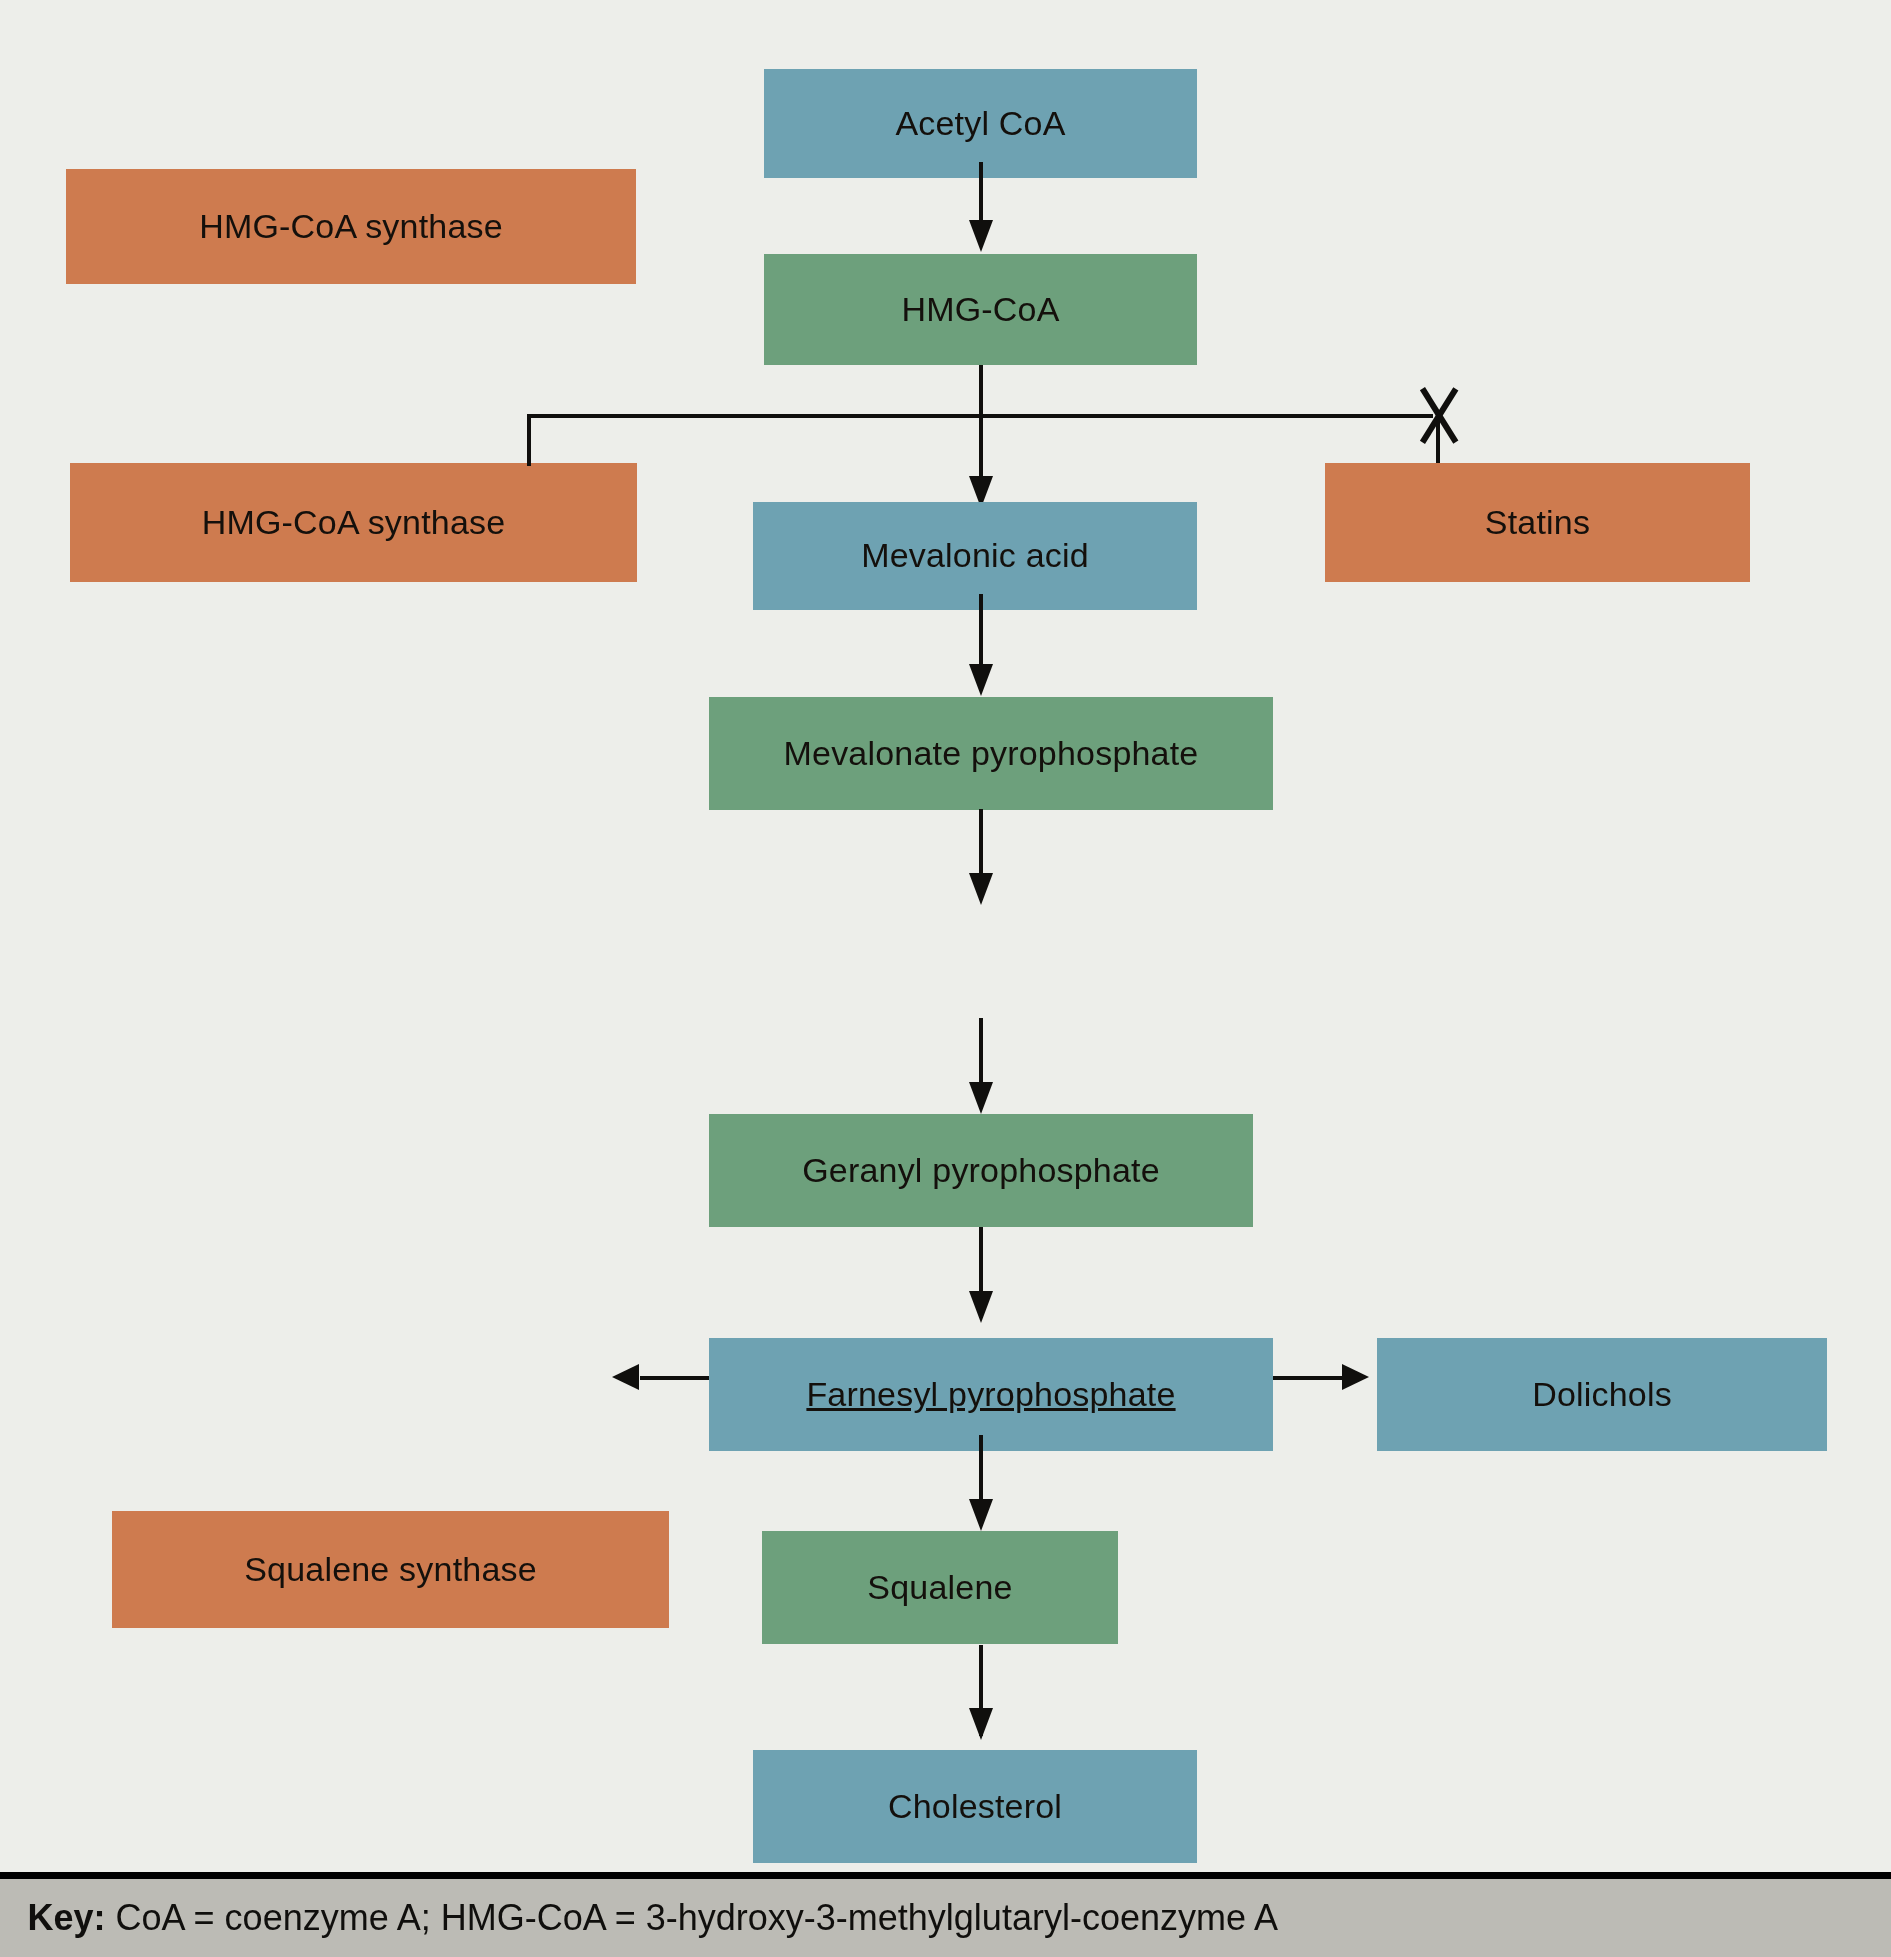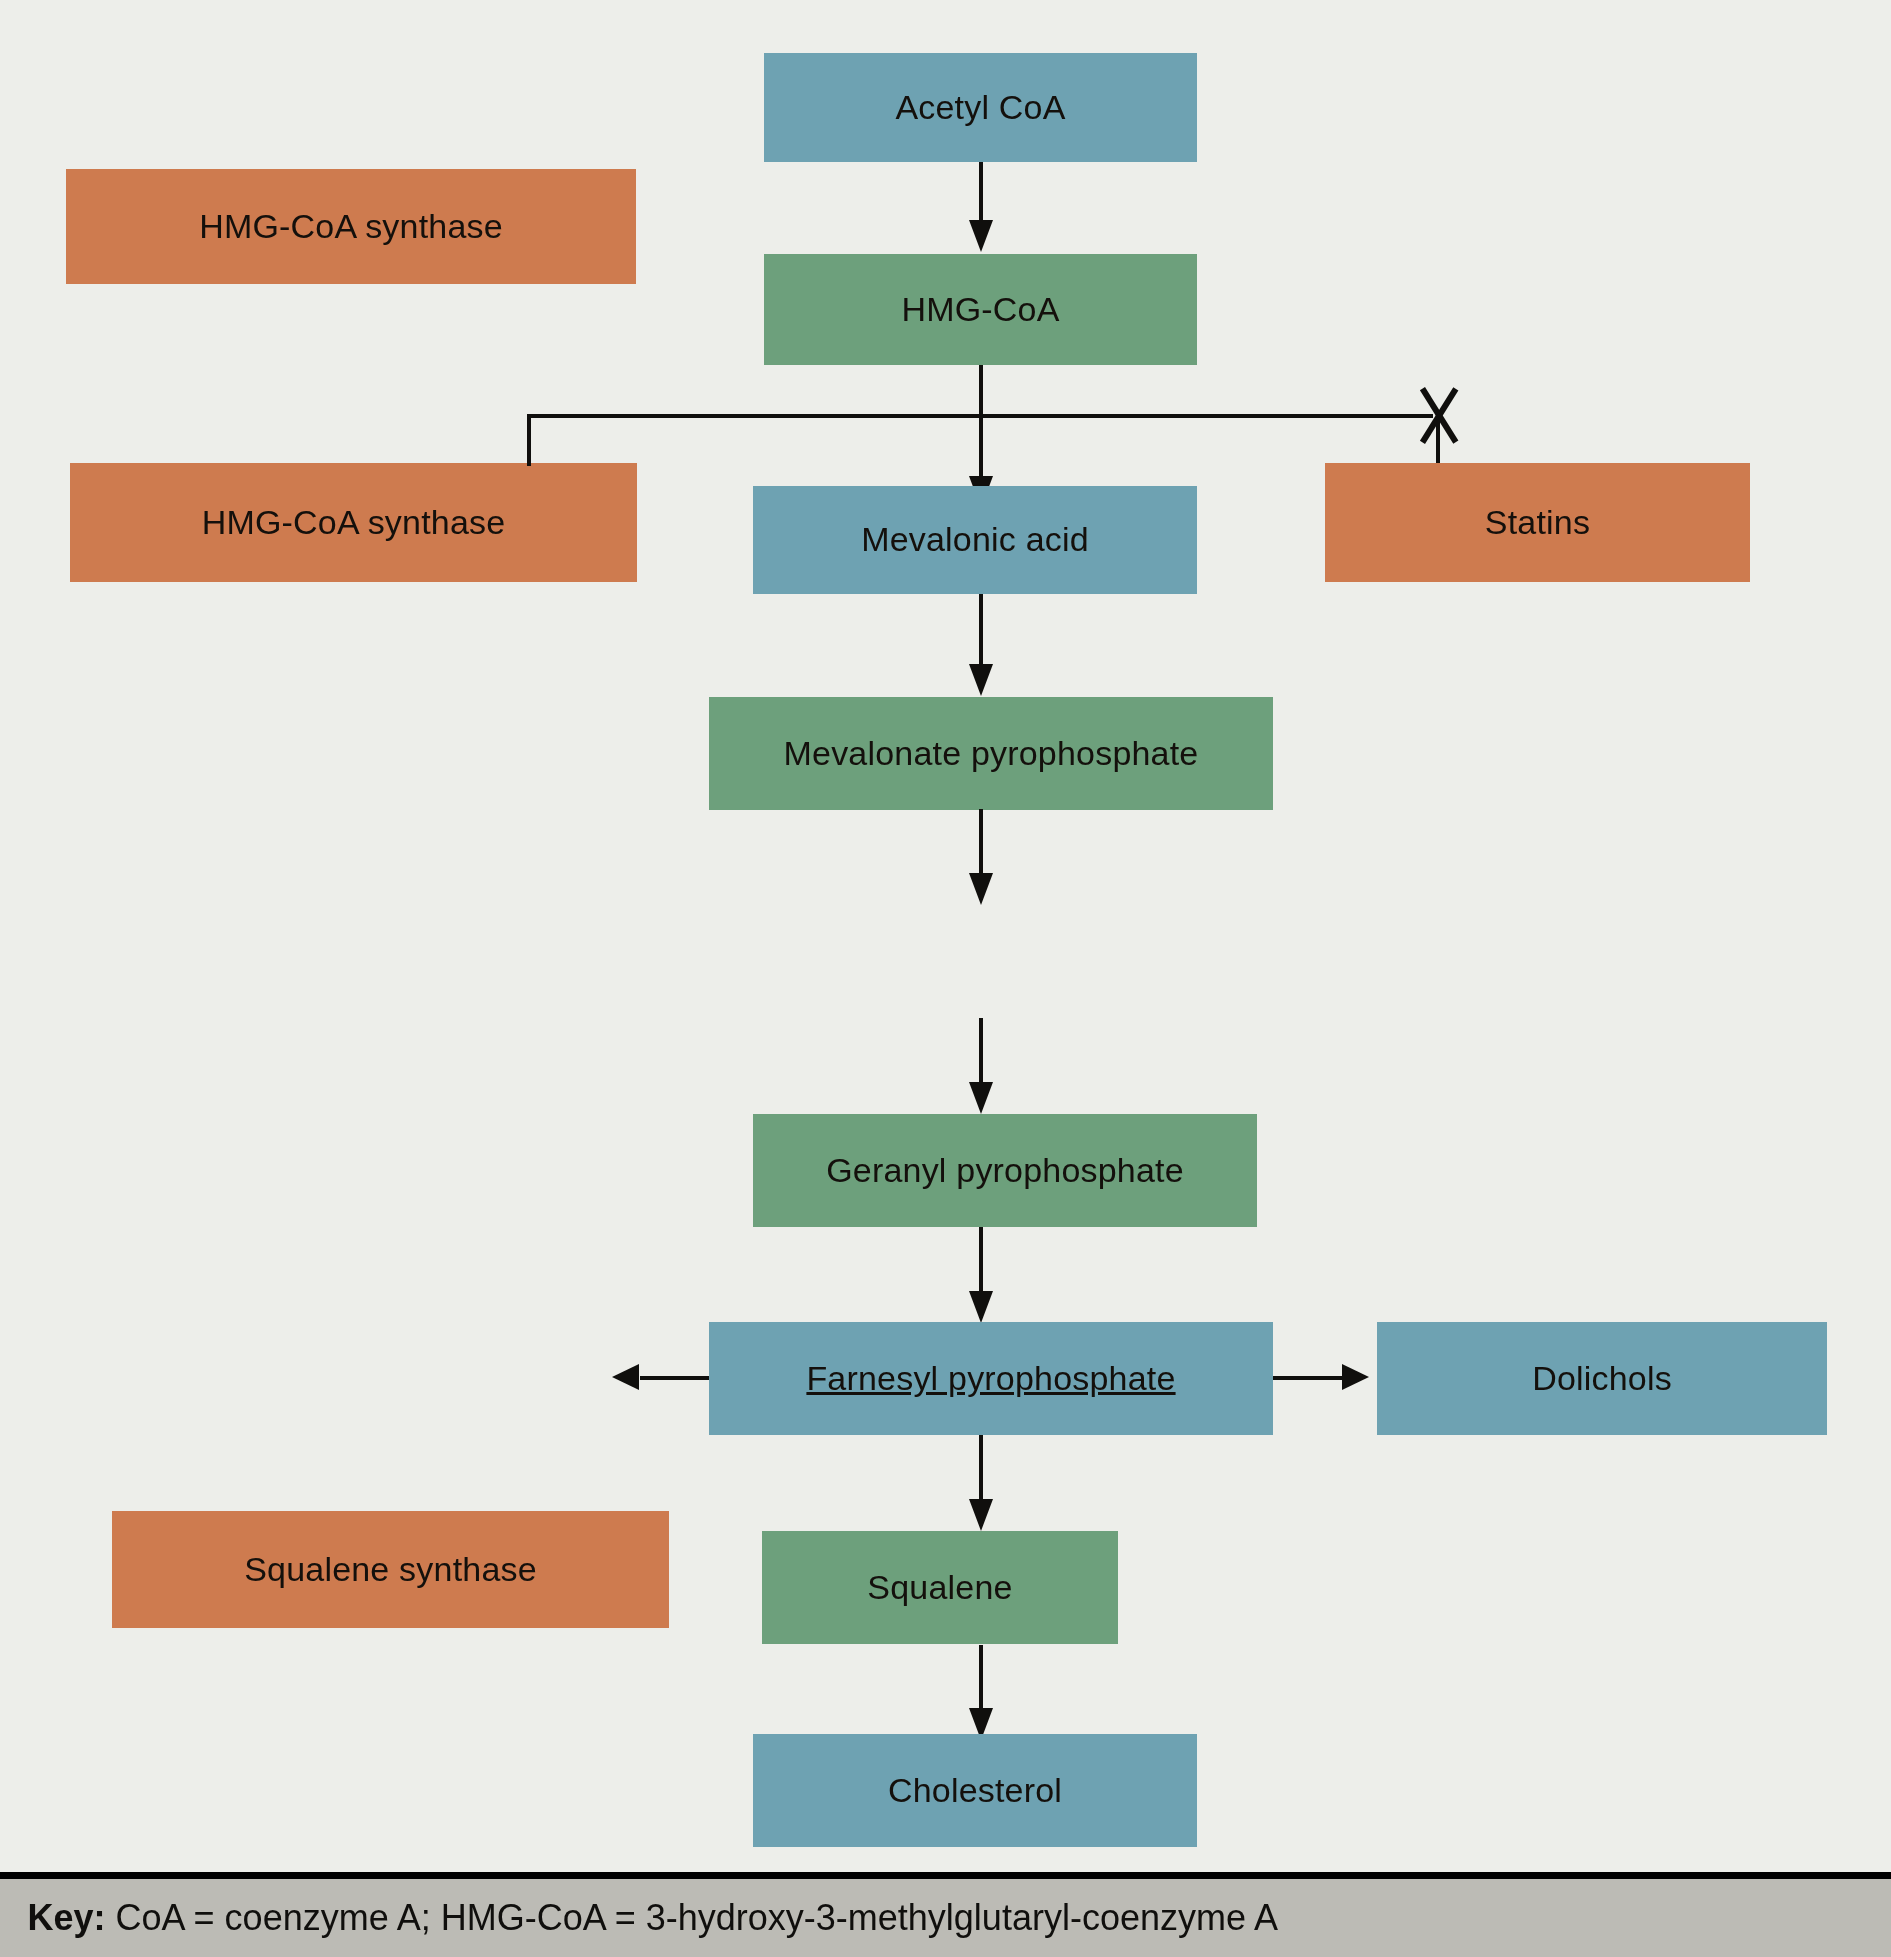--- a/index.html
+++ b/index.html
@@ -27,21 +27,21 @@
     align-items: center;
     justify-content: center;
     text-align: center;
     color: #14100c;
     font-size: 34px;
     line-height: 1.15;
     letter-spacing: 0.2px;
     box-sizing: border-box;
     padding: 0 9.7px;
   }
-  .blue   { background: #6ea2b2; }
+  .blue   { background: #6ea2b2; margin-top: 16px; }
   .green  { background: #6da07c; }
   .orange { background: #ce7b4f; }
 
   
   .vline {
     position: absolute;
     background: #100f0d;
     width: 4px;
   }
   .hline {
@@ -148,21 +148,21 @@
     <span>Mevalonate pyrophosphate</span>
   </div>
 
   <div class="vline" style="left:979px; top:809px; height:91px;"></div>
   <div class="arrow-down" style="left:969px; top:873px;"></div>
 
 
   <div class="vline" style="left:979px; top:1018px; height:91px;"></div>
   <div class="arrow-down" style="left:969px; top:1082px;"></div>
 
-  <div class="node green" style="left:709px; top:1114px; width:504px; height:113px;margin-left:44px;">
+  <div class="node green" style="left:709px; top:1114px; width:544px; height:113px;">
     <span>Geranyl pyrophosphate</span>
   </div>
 
   <div class="vline" style="left:979px; top:1227px; height:91px;"></div>
   <div class="arrow-down" style="left:969px; top:1291px;"></div>
 
   <div class="node blue" style="left:709px; top:1322px; width:564px; height:113px;text-decoration:underline;">
     <span>Farnesyl pyrophosphate</span>
   </div>
 

